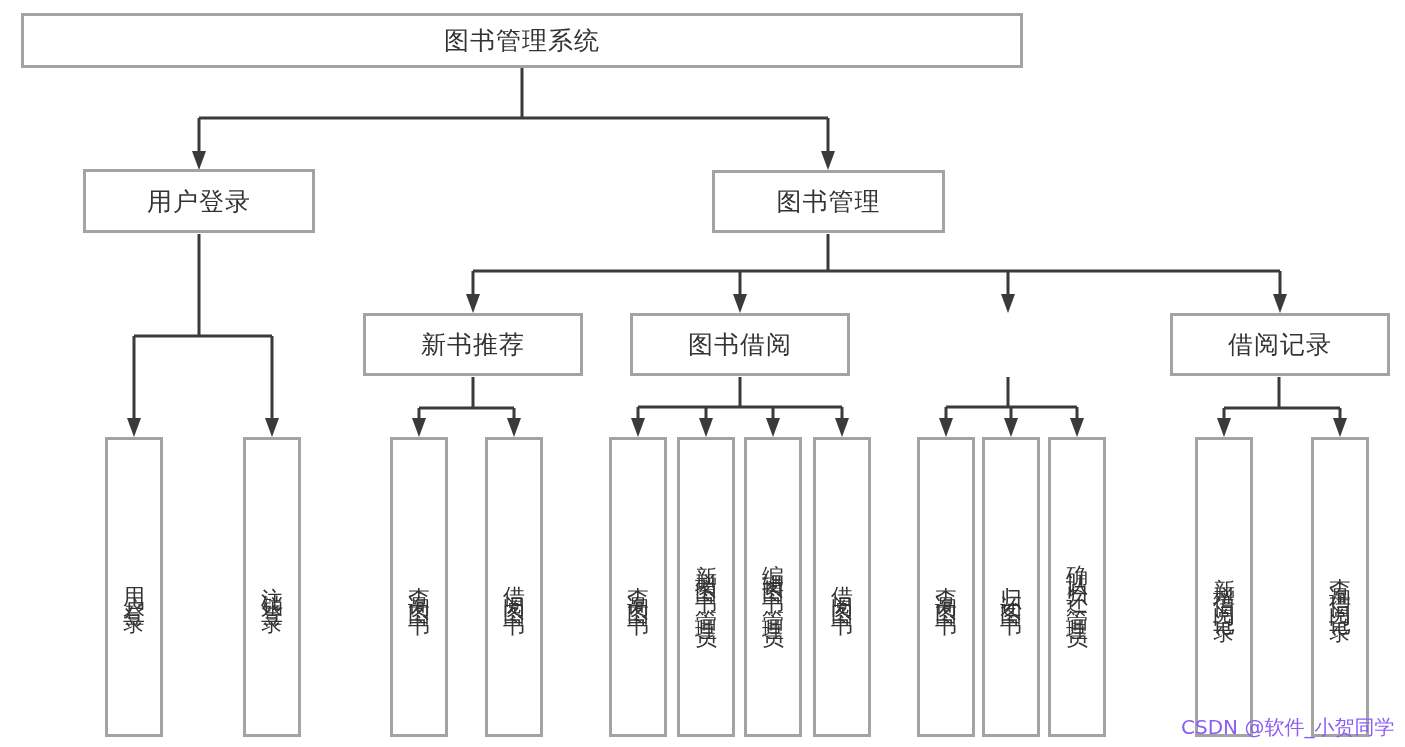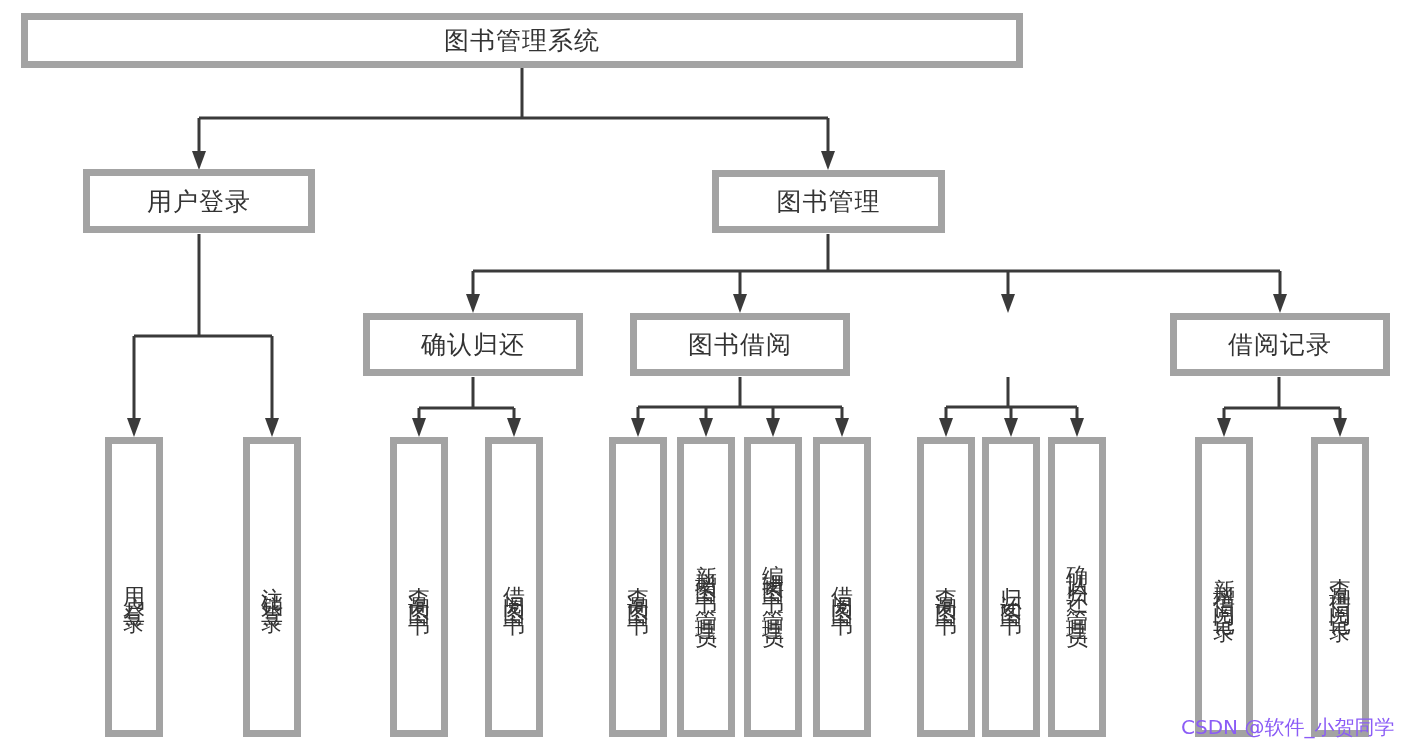--- a/index.html
+++ b/index.html
@@ -12,21 +12,21 @@
     font-family: "DejaVu Sans", sans-serif;
   }
   .connectors {
     position: absolute;
     left: 0; top: 0;
     width: 1405px; height: 747px;
   }
   .box {
     position: absolute;
     box-sizing: border-box;
-    border: 7px solid #a3a3a3;
+    border: 3px solid #a3a3a3;
     background: #ffffff;
     display: flex;
     align-items: center;
     justify-content: center;
     color: #333333;
   }
   .hlabel {
     font-size: 25px;
     color: #333333;
     white-space: nowrap;
@@ -101,21 +101,21 @@
   </div>
 
   <div class="box l2a">
     <span class="hlabel">用户登录</span>
   </div>
   <div class="box l2b">
     <span class="hlabel">图书管理</span>
   </div>
 
   <div class="box l3 l3a">
-    <span class="hlabel">确认归还</span>
+    <span class="hlabel">新书推荐</span>
   </div>
   <div class="box l3 l3b">
     <span class="hlabel">图书借阅</span>
   </div>
   <div class="box l3 l3d">
     <span class="hlabel">借阅记录</span>
   </div>
 
   <div class="box leaf" style="left:105px">
     <span class="vtext">用户登录</span>

